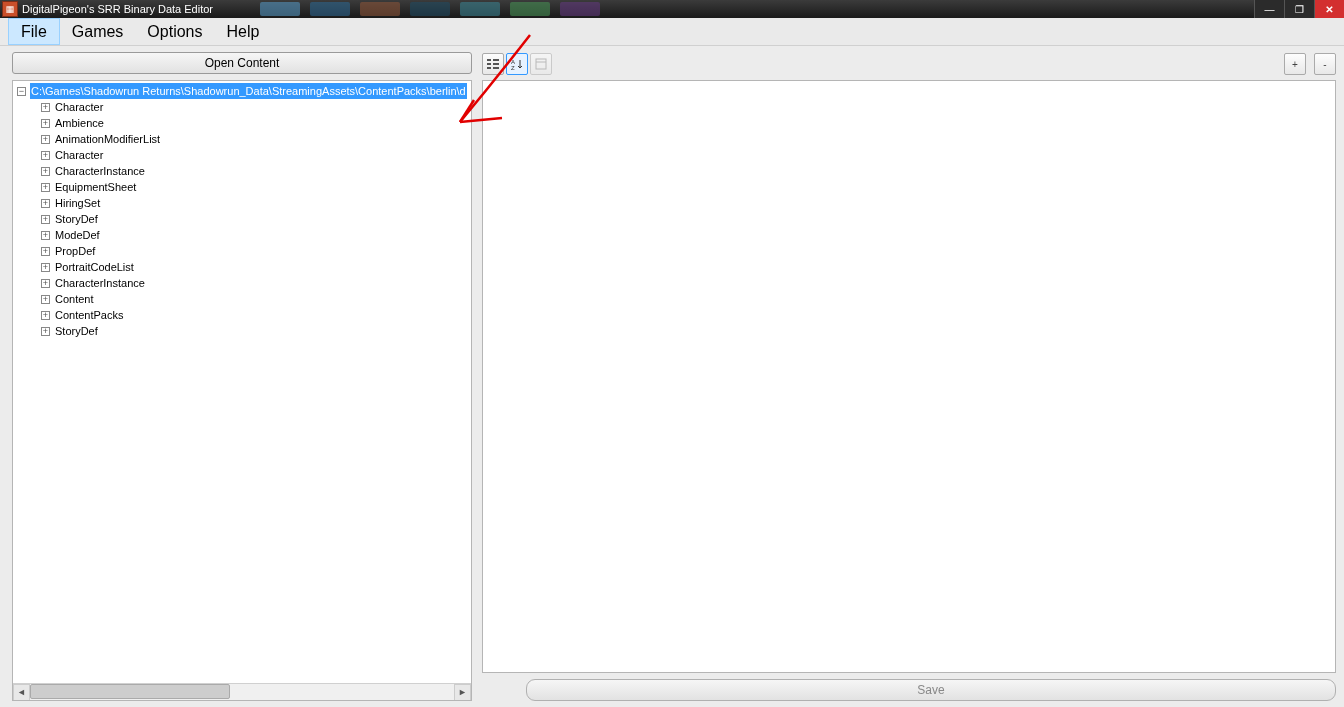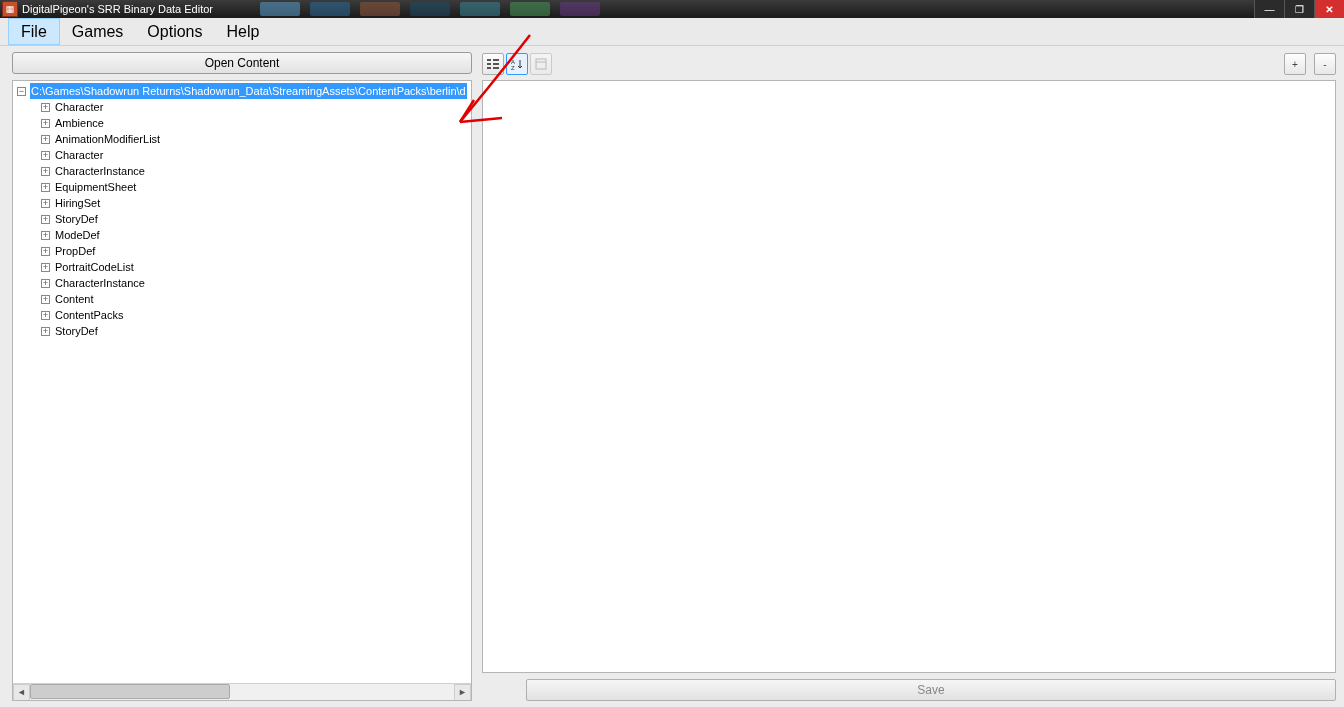--- a/index.html
+++ b/index.html
@@ -179,21 +179,21 @@
   .prop-grid {
     flex: 1;
     background: #fff;
     border: 1px solid #b5b5b5;
   }
   .save-btn {
     height: 22px;
     margin-top: 6px;
     background: linear-gradient(to bottom,#f6f6f6,#e2e2e2);
     border: 1px solid #b0b0b0;
-    border-radius:2px;
+    border-radius:9px;
     display:flex; align-items:center; justify-content:center;
     font-size:12px;
     color:#888;
     margin-left:44px;
   }
 
   
   .annotation {
     position: absolute;
     left: 440px; top: 30px;

